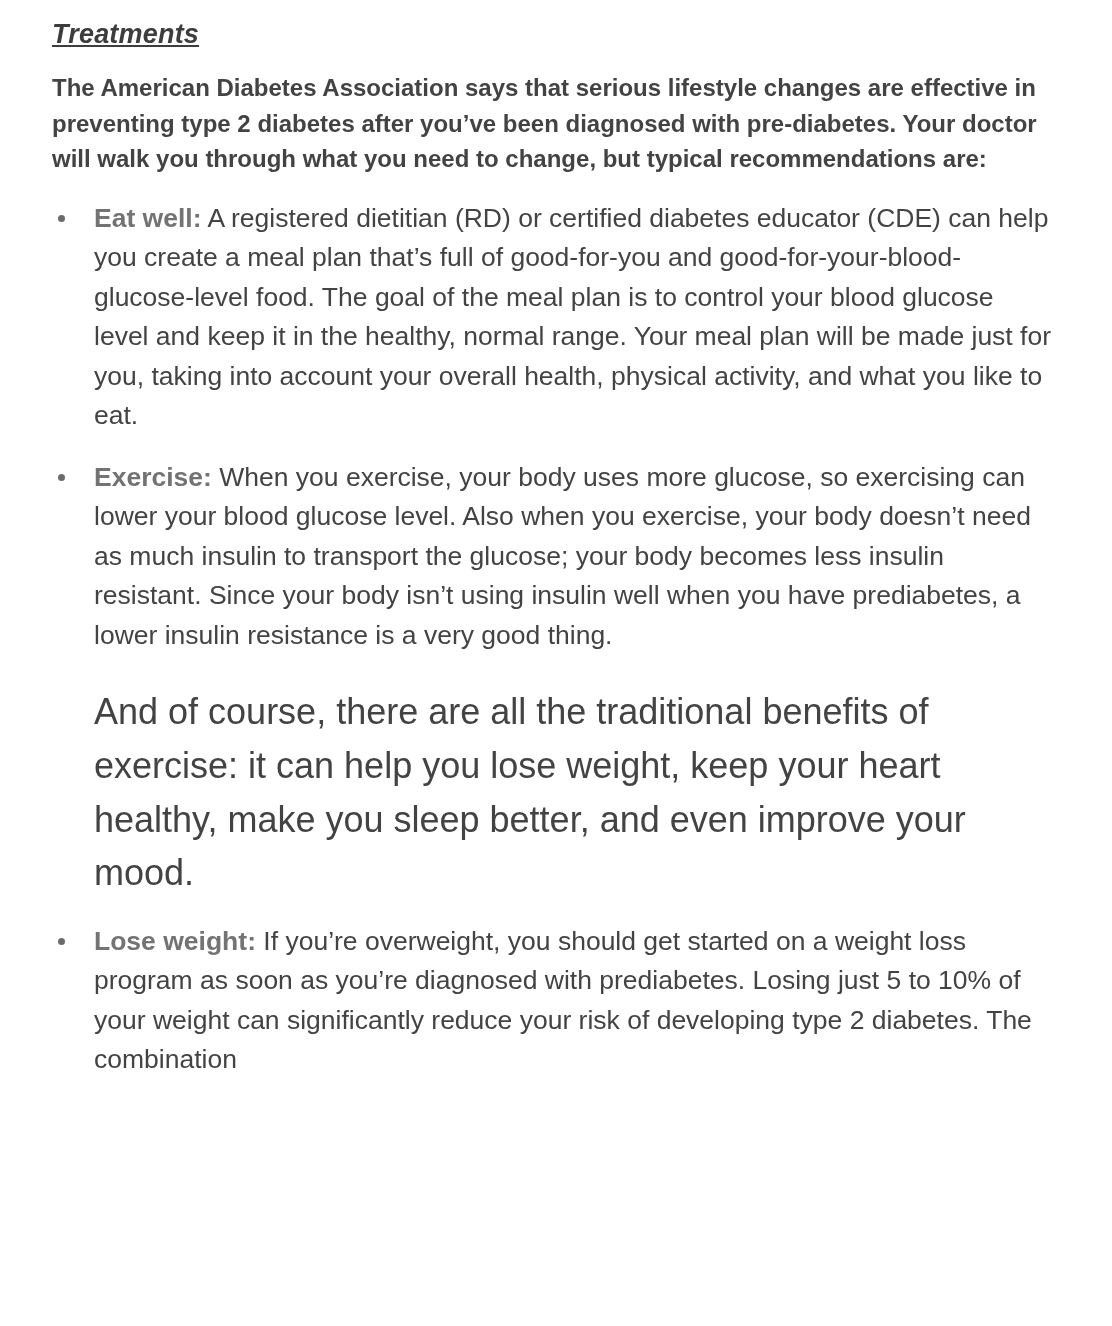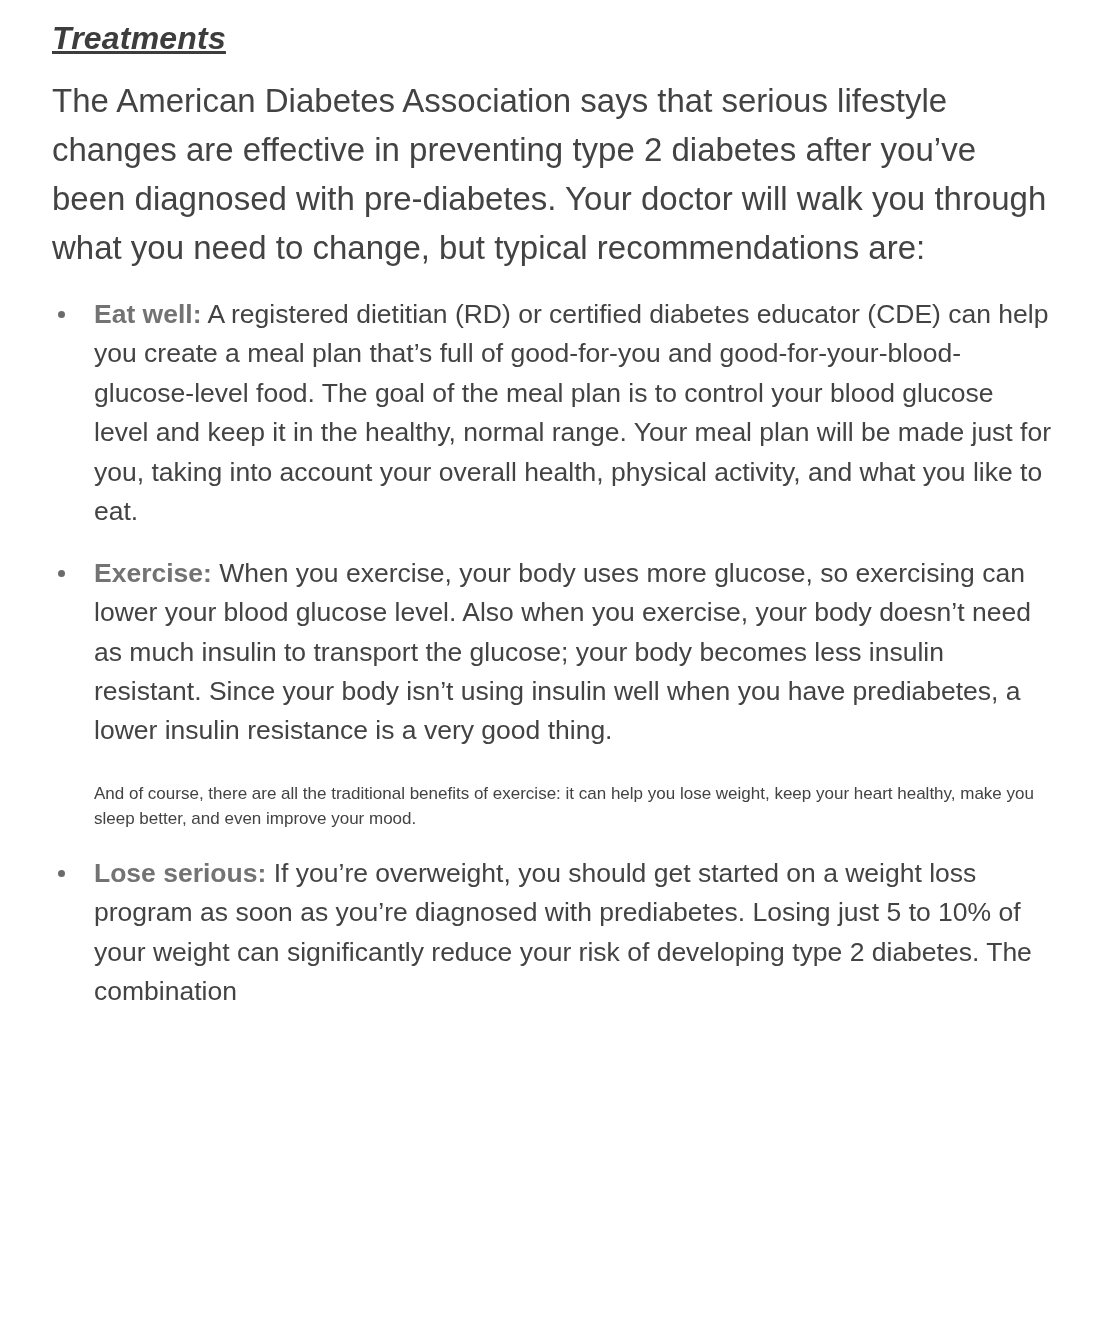--- a/index.html
+++ b/index.html
@@ -12,34 +12,35 @@
     min-height: 1326px;
     font-family: "Liberation Sans", sans-serif;
     color: #3f3f3f;
   }
   .page {
     width: 1112px;
     box-sizing: border-box;
     padding: 10px 60px 0 44px;
   }
   h1.section-title {
-    font-size: 32px;
+    font-size: 27px;
     line-height: 1.25;
     font-weight: bold;
     font-style: italic;
     text-decoration: underline;
     color: #3d3d3d;
     margin: 8px 0 18px 8px;
     letter-spacing: 0.2px;
   }
   p.para {
-    font-size: 33px;
+    font-size: 24px;
     line-height: 1.49;
     margin: 0 0 22px 8px;
     color: #434343;
+    font-weight: bold;
   }
   ul.bullets {
     list-style: none;
     margin: 0;
     padding: 0;
   }
   li.bullet {
     position: relative;
     padding-left: 50px;
     margin-bottom: 22px;
@@ -57,21 +58,21 @@
     background: #6b6b6b;
   }
   .bold-lead {
     font-weight: bold;
     color: #737373;
   }
   .nested-block {
     padding-left: 50px;
   }
   .nested-block p {
-    font-size: 17px;
+    font-size: 36px;
     line-height: 1.49;
     margin: 0 0 22px 0;
     color: #434343;
   }
   .spacer-gap {
     height: 8px;
   }
 </style>
 </head>
 <body>
@@ -94,18 +95,18 @@
       <span class="bold-lead">Exercise:</span><span> When you exercise, your body uses more glucose, so exercising can lower your blood glucose level. Also when you exercise, your body doesn’t need as much insulin to transport the glucose; your body becomes less insulin resistant. Since your body isn’t using insulin well when you have prediabetes, a lower insulin resistance is a very good thing.</span>
     </li>
 
     <li class="nested-block">
       <div class="spacer-gap"></div>
       <p>And of course, there are all the traditional benefits of exercise: it can help you lose weight, keep your heart healthy, make you sleep better, and even improve your mood.</p>
     </li>
 
     <li class="bullet">
       <span class="marker"></span>
-      <span class="bold-lead">Lose serious:</span><span> If you’re overweight, you should get started on a weight loss program as soon as you’re diagnosed with prediabetes. Losing just 5 to 10% of your weight can significantly reduce your risk of developing type 2 diabetes. The combination</span>
+      <span class="bold-lead">Lose weight:</span><span> If you’re overweight, you should get started on a weight loss program as soon as you’re diagnosed with prediabetes. Losing just 5 to 10% of your weight can significantly reduce your risk of developing type 2 diabetes. The combination</span>
     </li>
 
   </ul>
 
 </div>
 
 </body></html>

